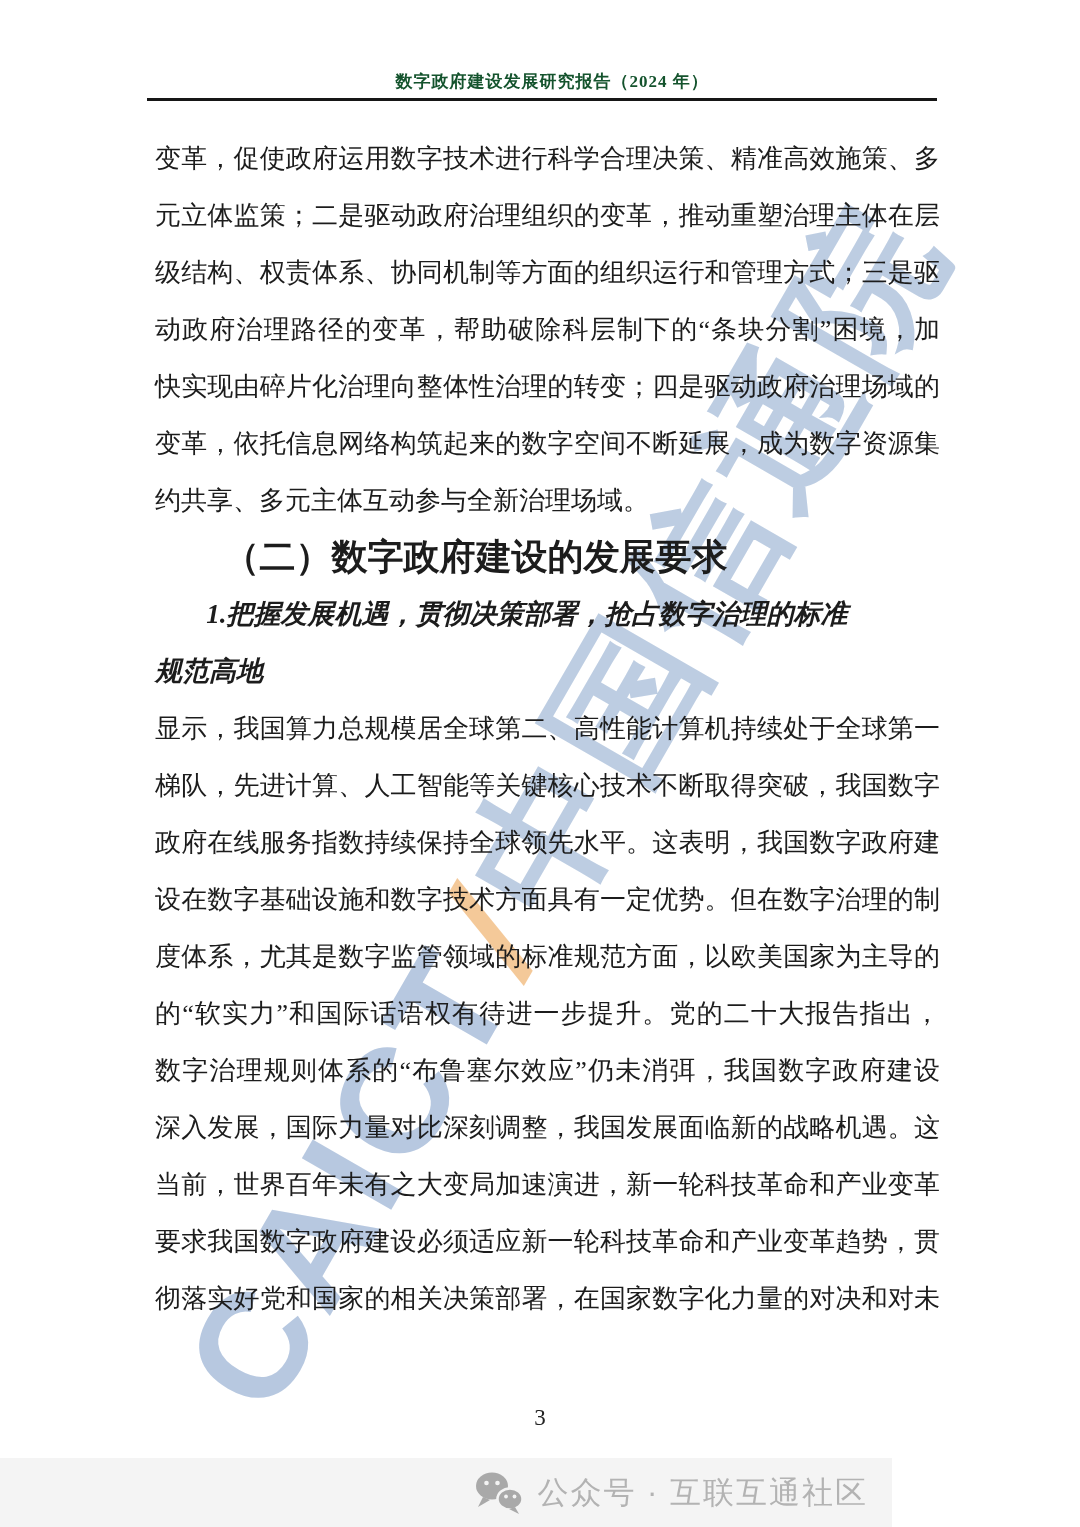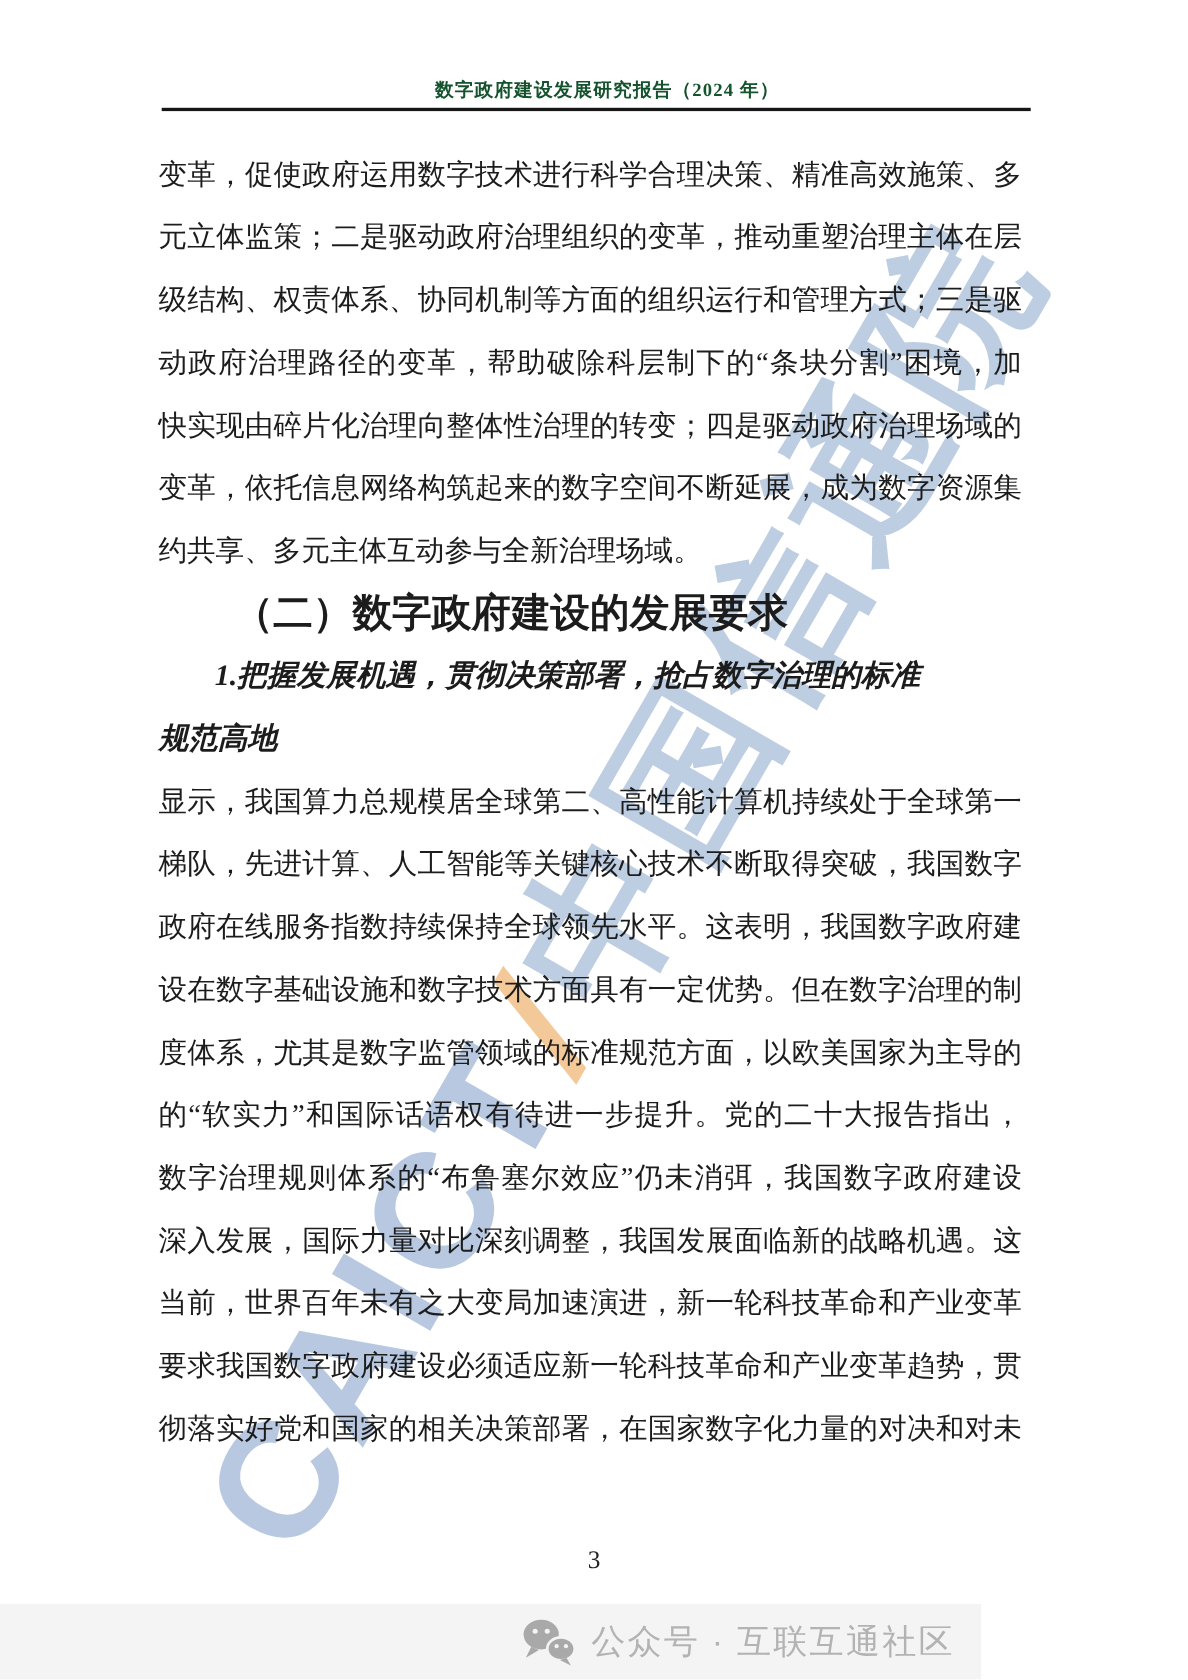--- a/index.html
+++ b/index.html
@@ -29,21 +29,21 @@
     white-space:nowrap;
     font-family:"Liberation Sans","DejaVu Sans",sans-serif;
     font-weight:700;font-size:150px;letter-spacing:8px;
     pointer-events:none;user-select:none;
   }
   .wm-latin{color:rgba(170,190,218,0.85);}
   .wm-slash{color:rgba(243,195,142,0.9);font-style:italic;padding:0 10px;}
   .wm-cjk{color:rgba(178,196,221,0.85);}
   
   .content{
-    position:absolute;top:130px;left:144px;width:785px;z-index:1;
+    position:absolute;top:130px;left:155px;width:785px;z-index:1;
   }
   .ln{
     height:57px;line-height:57px;font-size:26px;
     white-space:nowrap;
   }
   .just{
     white-space:normal;
     text-align:justify;
     text-align-last:justify;
   }

